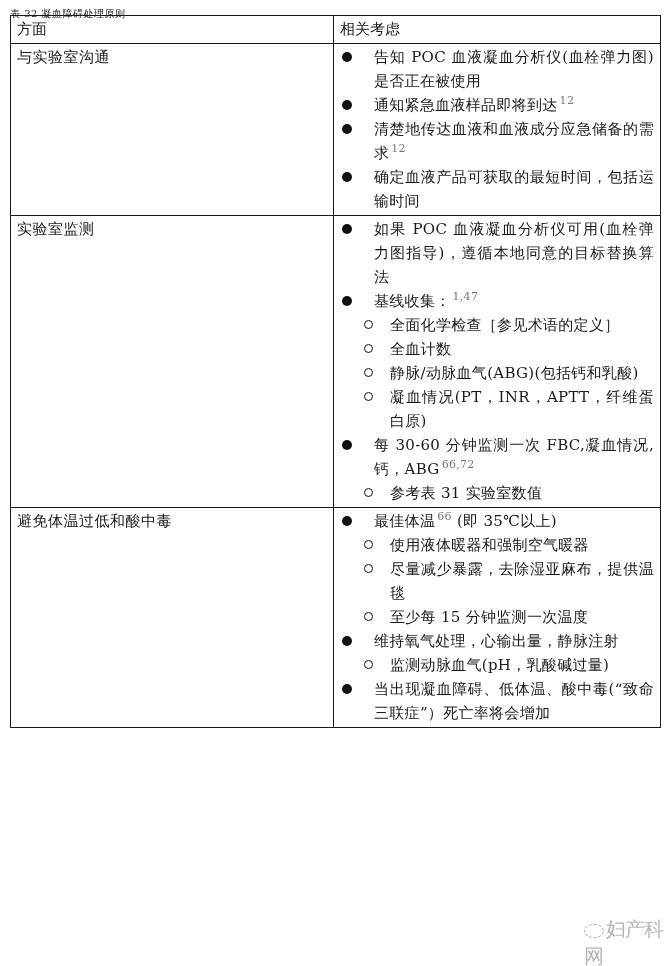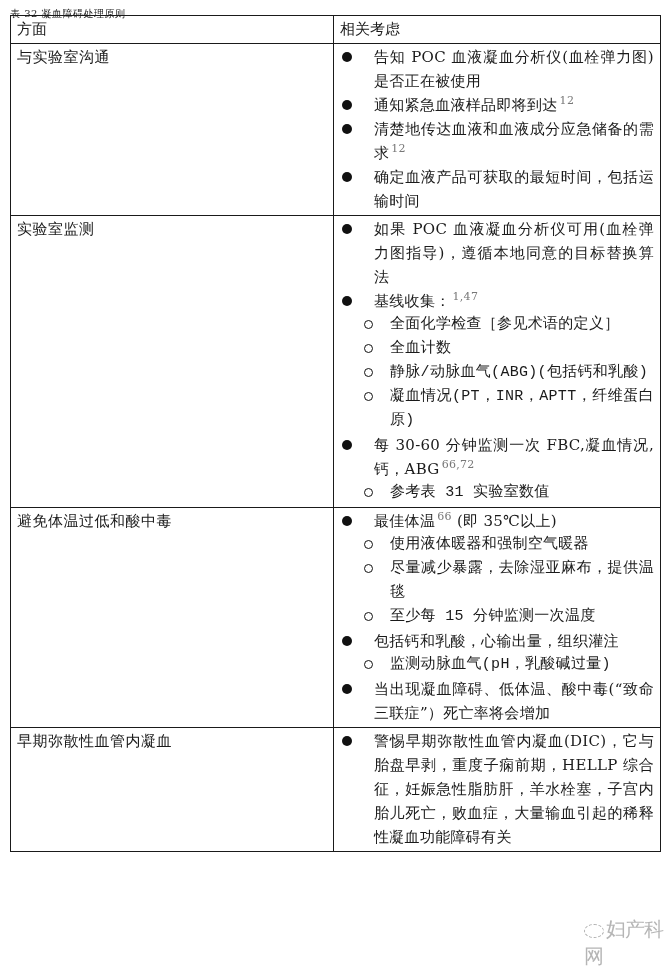--- a/index.html
+++ b/index.html
@@ -53,21 +53,20 @@
       list-style: none;
     }
     .item {
       position: relative;
       padding-left: 34px;
       text-align: justify;
       letter-spacing: 0.3px;
     }
     .item.sub {
       padding-left: 50px;
-      font-family: Liberation Mono, monospace;
     }
     .bullet {
       position: absolute;
       left: 2px;
       top: 7px;
       width: 10px;
       height: 10px;
       border-radius: 50%;
       background: #111;
     }
@@ -151,31 +150,23 @@
         </td>
       </tr>
       <tr>
         <td class="aspect">避免体温过低和酸中毒</td>
         <td>
           <ul class="items">
             <li class="item"><span class="bullet"></span><span>最佳体温</span><sup class="ref">66</sup><span> (即 35℃以上)</span></li>
             <li class="item sub"><span class="bullet"></span><span>使用液体暖器和强制空气暖器</span></li>
             <li class="item sub"><span class="bullet"></span><span>尽量减少暴露，去除湿亚麻布，提供温毯</span></li>
             <li class="item sub"><span class="bullet"></span><span>至少每 15 分钟监测一次温度</span></li>
-            <li class="item"><span class="bullet"></span><span>包括钙和乳酸，心输出量，组织灌注</span></li>
+            <li class="item"><span class="bullet"></span><span>维持氧气处理，心输出量，静脉注射</span></li>
             <li class="item sub"><span class="bullet"></span><span>监测动脉血气(pH，乳酸碱过量)</span></li>
             <li class="item"><span class="bullet"></span><span>当出现凝血障碍、低体温、酸中毒(“致命三联症”）死亡率将会增加</span></li>
-          </ul>
-        </td>
-      </tr>
-      <tr>
-        <td class="aspect">早期弥散性血管内凝血</td>
-        <td>
-          <ul class="items">
-            <li class="item"><span class="bullet"></span><span>警惕早期弥散性血管内凝血(DIC)，它与胎盘早剥，重度子痫前期，HELLP 综合征，妊娠急性脂肪肝，羊水栓塞，子宫内胎儿死亡，败血症，大量输血引起的稀释性凝血功能障碍有关</span></li>
           </ul>
         </td>
       </tr>
     </tbody>
 </table>
 
 <div class="watermark">
   <span class="wm-icon"></span><span>妇产科网</span>
 </div>
 

